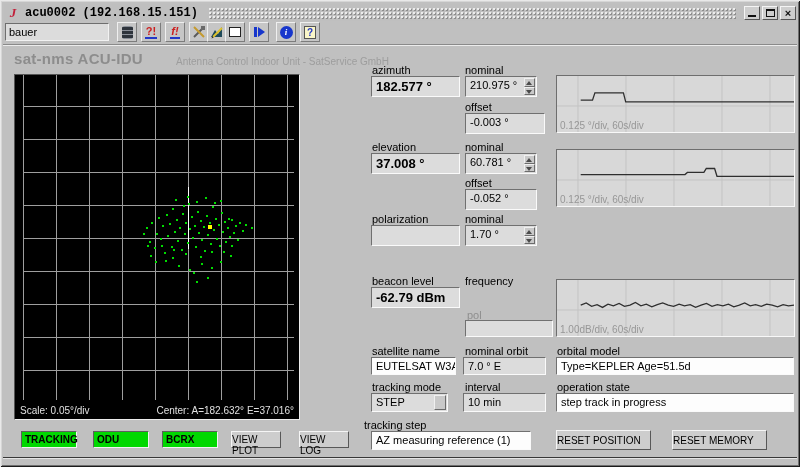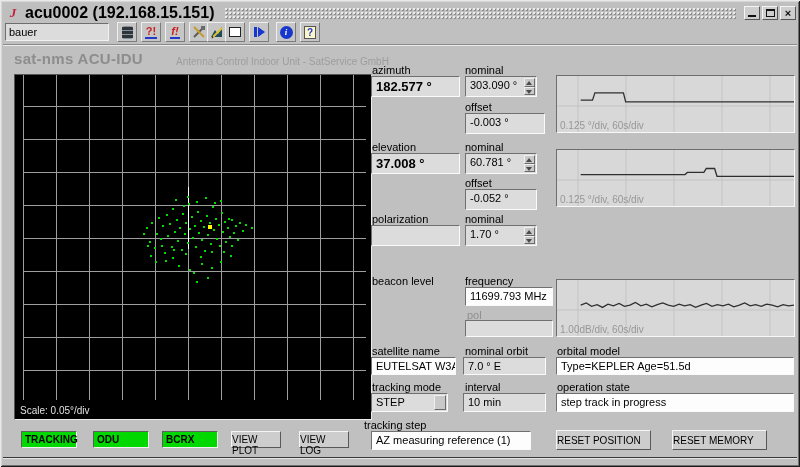--- a/index.html
+++ b/index.html
@@ -3,21 +3,21 @@
 <meta charset="utf-8">
 <style>
   *{margin:0;padding:0;box-sizing:border-box;}
   html,body{width:800px;height:467px;}
   body{font-family:"Liberation Sans",sans-serif;background:#c0c0c0;position:relative;overflow:hidden;}
   .win{position:absolute;inset:0;background:#c0c0c0;
        box-shadow:inset 1px 1px 0 #e9e9e9, inset -1px -1px 0 #1c1c1c, inset 2px 2px 0 #d6d6d6, inset -2px -2px 0 #6f6f6f;}
   
   .titlebar{position:absolute;left:4px;top:4px;right:4px;height:17px;display:flex;align-items:center;background:#bfbfbf;}
   .app-icon{width:14px;height:14px;margin:0 5px 0 2px;font:bold italic 13px "Liberation Serif",serif;color:#c2203a;line-height:13px;text-align:center;}
-  .title-text{font-size:16px;font-weight:bold;color:#000;white-space:nowrap;margin-right:10px;}
+  .title-text{font-size:12px;font-weight:bold;color:#000;white-space:nowrap;margin-right:10px;font-family:Liberation Mono, monospace;}
   .stipple{flex:1;height:12px;margin-right:6px;
      background-image:radial-gradient(#ececec 28%,transparent 32%),radial-gradient(#8d8d8d 28%,transparent 32%);
      background-size:4px 4px;background-position:0 0,1px 1px;}
   .wb{width:16px;height:14px;margin-left:2px;background:#cecece;border:1px solid;border-color:#f4f4f4 #565656 #565656 #f4f4f4;cursor:default;}
   .g-min{display:block;margin:8px auto 0;width:8px;height:2px;background:#111;}
   .g-max{display:block;margin:2px auto 0;width:9px;height:8px;border:1px solid #111;border-top-width:2px;}
   .g-close{display:block;font-weight:bold;font-size:11px;line-height:12px;text-align:center;color:#111;}
   
   .user-input{position:absolute;left:5px;top:23px;width:104px;height:18px;background:#dcdcdc;border:1px solid;border-color:#6e6e6e #f2f2f2 #f2f2f2 #6e6e6e;font-family:"Liberation Sans",sans-serif;font-size:11px;padding:0 3px;color:#000;}
   .tbtn{position:absolute;top:22px;width:20px;height:20px;background:#c6c6c6;border:1px solid;border-color:#efefef #7c7c7c #7c7c7c #efefef;display:flex;align-items:center;justify-content:center;cursor:default;}
@@ -27,21 +27,21 @@
   .i-window{width:12px;height:10px;background:#fff;border:1px solid #222;}
   .i-step{display:flex;align-items:center;}
   .i-step .bar{width:3px;height:10px;background:#1736cc;margin-right:1px;}
   .i-step .tri{width:0;height:0;border-left:7px solid #1736cc;border-top:5px solid transparent;border-bottom:5px solid transparent;}
   .i-info{width:13px;height:13px;border-radius:50%;background:#1736cc;color:#fff;font:bold italic 9px "Liberation Serif",serif;text-align:center;line-height:13px;}
   .i-help{width:12px;height:13px;background:#faf6c9;border:1px solid #555;color:#2338c8;font-weight:bold;font-size:10px;text-align:center;line-height:12px;}
   .tb-groove{position:absolute;left:3px;right:3px;top:44px;height:2px;border-top:1px solid #8a8a8a;border-bottom:1px solid #ececec;}
   
   .lp-title{position:absolute;left:14px;top:50px;font-size:15px;font-weight:bold;color:#8d8d8d;letter-spacing:.3px;}
   .lp-sub{position:absolute;left:176px;top:56px;font-size:10px;color:#9d9d9d;}
-  .scatter{position:absolute;left:14px;top:74px;width:358px;height:346px;background:#000;border:1px solid;border-color:#555 #ececec #ececec #555;text-align:center;}
+  .scatter{position:absolute;left:14px;top:74px;width:286px;height:346px;background:#000;border:1px solid;border-color:#555 #ececec #ececec #555;text-align:center;}
   .scatter-grid{position:absolute;left:8px;top:0;right:5px;bottom:19px;
      background-image:linear-gradient(to right,#9e9e9e 1px,transparent 1px),linear-gradient(to bottom,#9e9e9e 1px,transparent 1px);
      background-size:33px 33px;background-position:0 0,0 31px;}
   .cross-v{position:absolute;left:173px;top:112px;width:1px;height:62px;background:#fdfdfd;z-index:2;}
   #dots{position:absolute;inset:0;z-index:3;}
   .dot{position:absolute;width:2px;height:2px;}
   .dot.marker{width:4px;height:4px;}
   .pscale{position:absolute;left:5px;bottom:3px;font-size:10px;color:#e0e0e0;z-index:4;}
   .pcenter{position:absolute;right:5px;bottom:3px;font-size:10px;color:#e0e0e0;z-index:4;}
   
@@ -219,33 +219,34 @@
         <div class="dot" style="left: 170px; top: 178px; background: rgb(0, 221, 0);"></div>
         <div class="dot" style="left: 158px; top: 174px; background: rgb(0, 221, 0);"></div>
         <div class="dot" style="left: 146px; top: 170px; background: rgb(0, 221, 0);"></div>
         <div class="dot" style="left: 236px; top: 152px; background: rgb(0, 221, 0);"></div>
         <div class="dot" style="left: 213px; top: 143px; background: rgb(0, 221, 0);"></div>
         <div class="dot" style="left: 192px; top: 202px; background: rgb(0, 221, 0);"></div>
         <div class="dot" style="left: 181px; top: 206px; background: rgb(0, 221, 0);"></div>
         <div class="dot marker" style="left: 193px; top: 150px; background: rgb(255, 255, 0);"></div>
       </div>
     <span class="pscale">Scale: 0.05°/div</span>
+    <span class="pcenter">Center: A=182.632° E=37.016°</span>
   </div>
 
   <div class="ind" style="left:21px">TRACKING</div>
   <div class="ind" style="left:93px">ODU</div>
   <div class="ind" style="left:162px">BCRX</div>
   <div class="btn btn-sm" style="left:231px">VIEW PLOT</div>
   <div class="btn btn-sm" style="left:299px">VIEW LOG</div>
 
   <div class="lbl" style="left:372px;top:64px">azimuth</div>
   <div class="fld big" style="left:371px;top:76px;width:89px;height:21px">182.577 °</div>
   <div class="lbl" style="left:465px;top:64px">nominal</div>
   <div class="fld" style="left:465px;top:76px;width:72px;height:21px">
-    <span class="fv">303.090 °</span>
+    <span class="fv">210.975 °</span>
     <span class="spin">
         <span class="sp-up"></span>
         <span class="sp-dn"></span>
       </span>
   </div>
   <div class="lbl" style="left:465px;top:101px">offset</div>
   <div class="fld" style="left:465px;top:113px;width:80px;height:21px">-0.003 °</div>
   <div class="trend" style="left:556px;top:75px">
     <svg viewBox="0 0 237 56">
         <line x1="21" y1="0" x2="21" y2="56" stroke="#c3c3c3"></line>
@@ -289,22 +290,22 @@
   <div class="lbl" style="left:465px;top:213px">nominal</div>
   <div class="fld" style="left:465px;top:225px;width:72px;height:21px">
     <span class="fv">1.70 °</span>
     <span class="spin">
         <span class="sp-up"></span>
         <span class="sp-dn"></span>
       </span>
   </div>
 
   <div class="lbl" style="left:372px;top:275px">beacon level</div>
+  <div class="fld big" style="left:371px;top:287px;width:89px;height:21px">-62.79 dBm</div>
   <div class="lbl" style="left:465px;top:275px">frequency</div>
-  <div class="fld white" style="left:465px;top:287px;width:88px;height:19px">11699.793 MHz</div>
   <div class="lbl dim" style="left:467px;top:309px">pol</div>
   <div class="fld" style="left:465px;top:320px;width:88px;height:17px"></div>
   <div class="trend" style="left:556px;top:279px">
     <svg viewBox="0 0 237 56">
         <line x1="21" y1="0" x2="21" y2="56" stroke="#c3c3c3"></line>
         <line x1="69" y1="0" x2="69" y2="56" stroke="#c3c3c3"></line>
         <line x1="117" y1="0" x2="117" y2="56" stroke="#c3c3c3"></line>
         <line x1="165" y1="0" x2="165" y2="56" stroke="#c3c3c3"></line>
         <line x1="213" y1="0" x2="213" y2="56" stroke="#c3c3c3"></line>
         <line x1="0" y1="30" x2="237" y2="30" stroke="#c3c3c3"></line>

